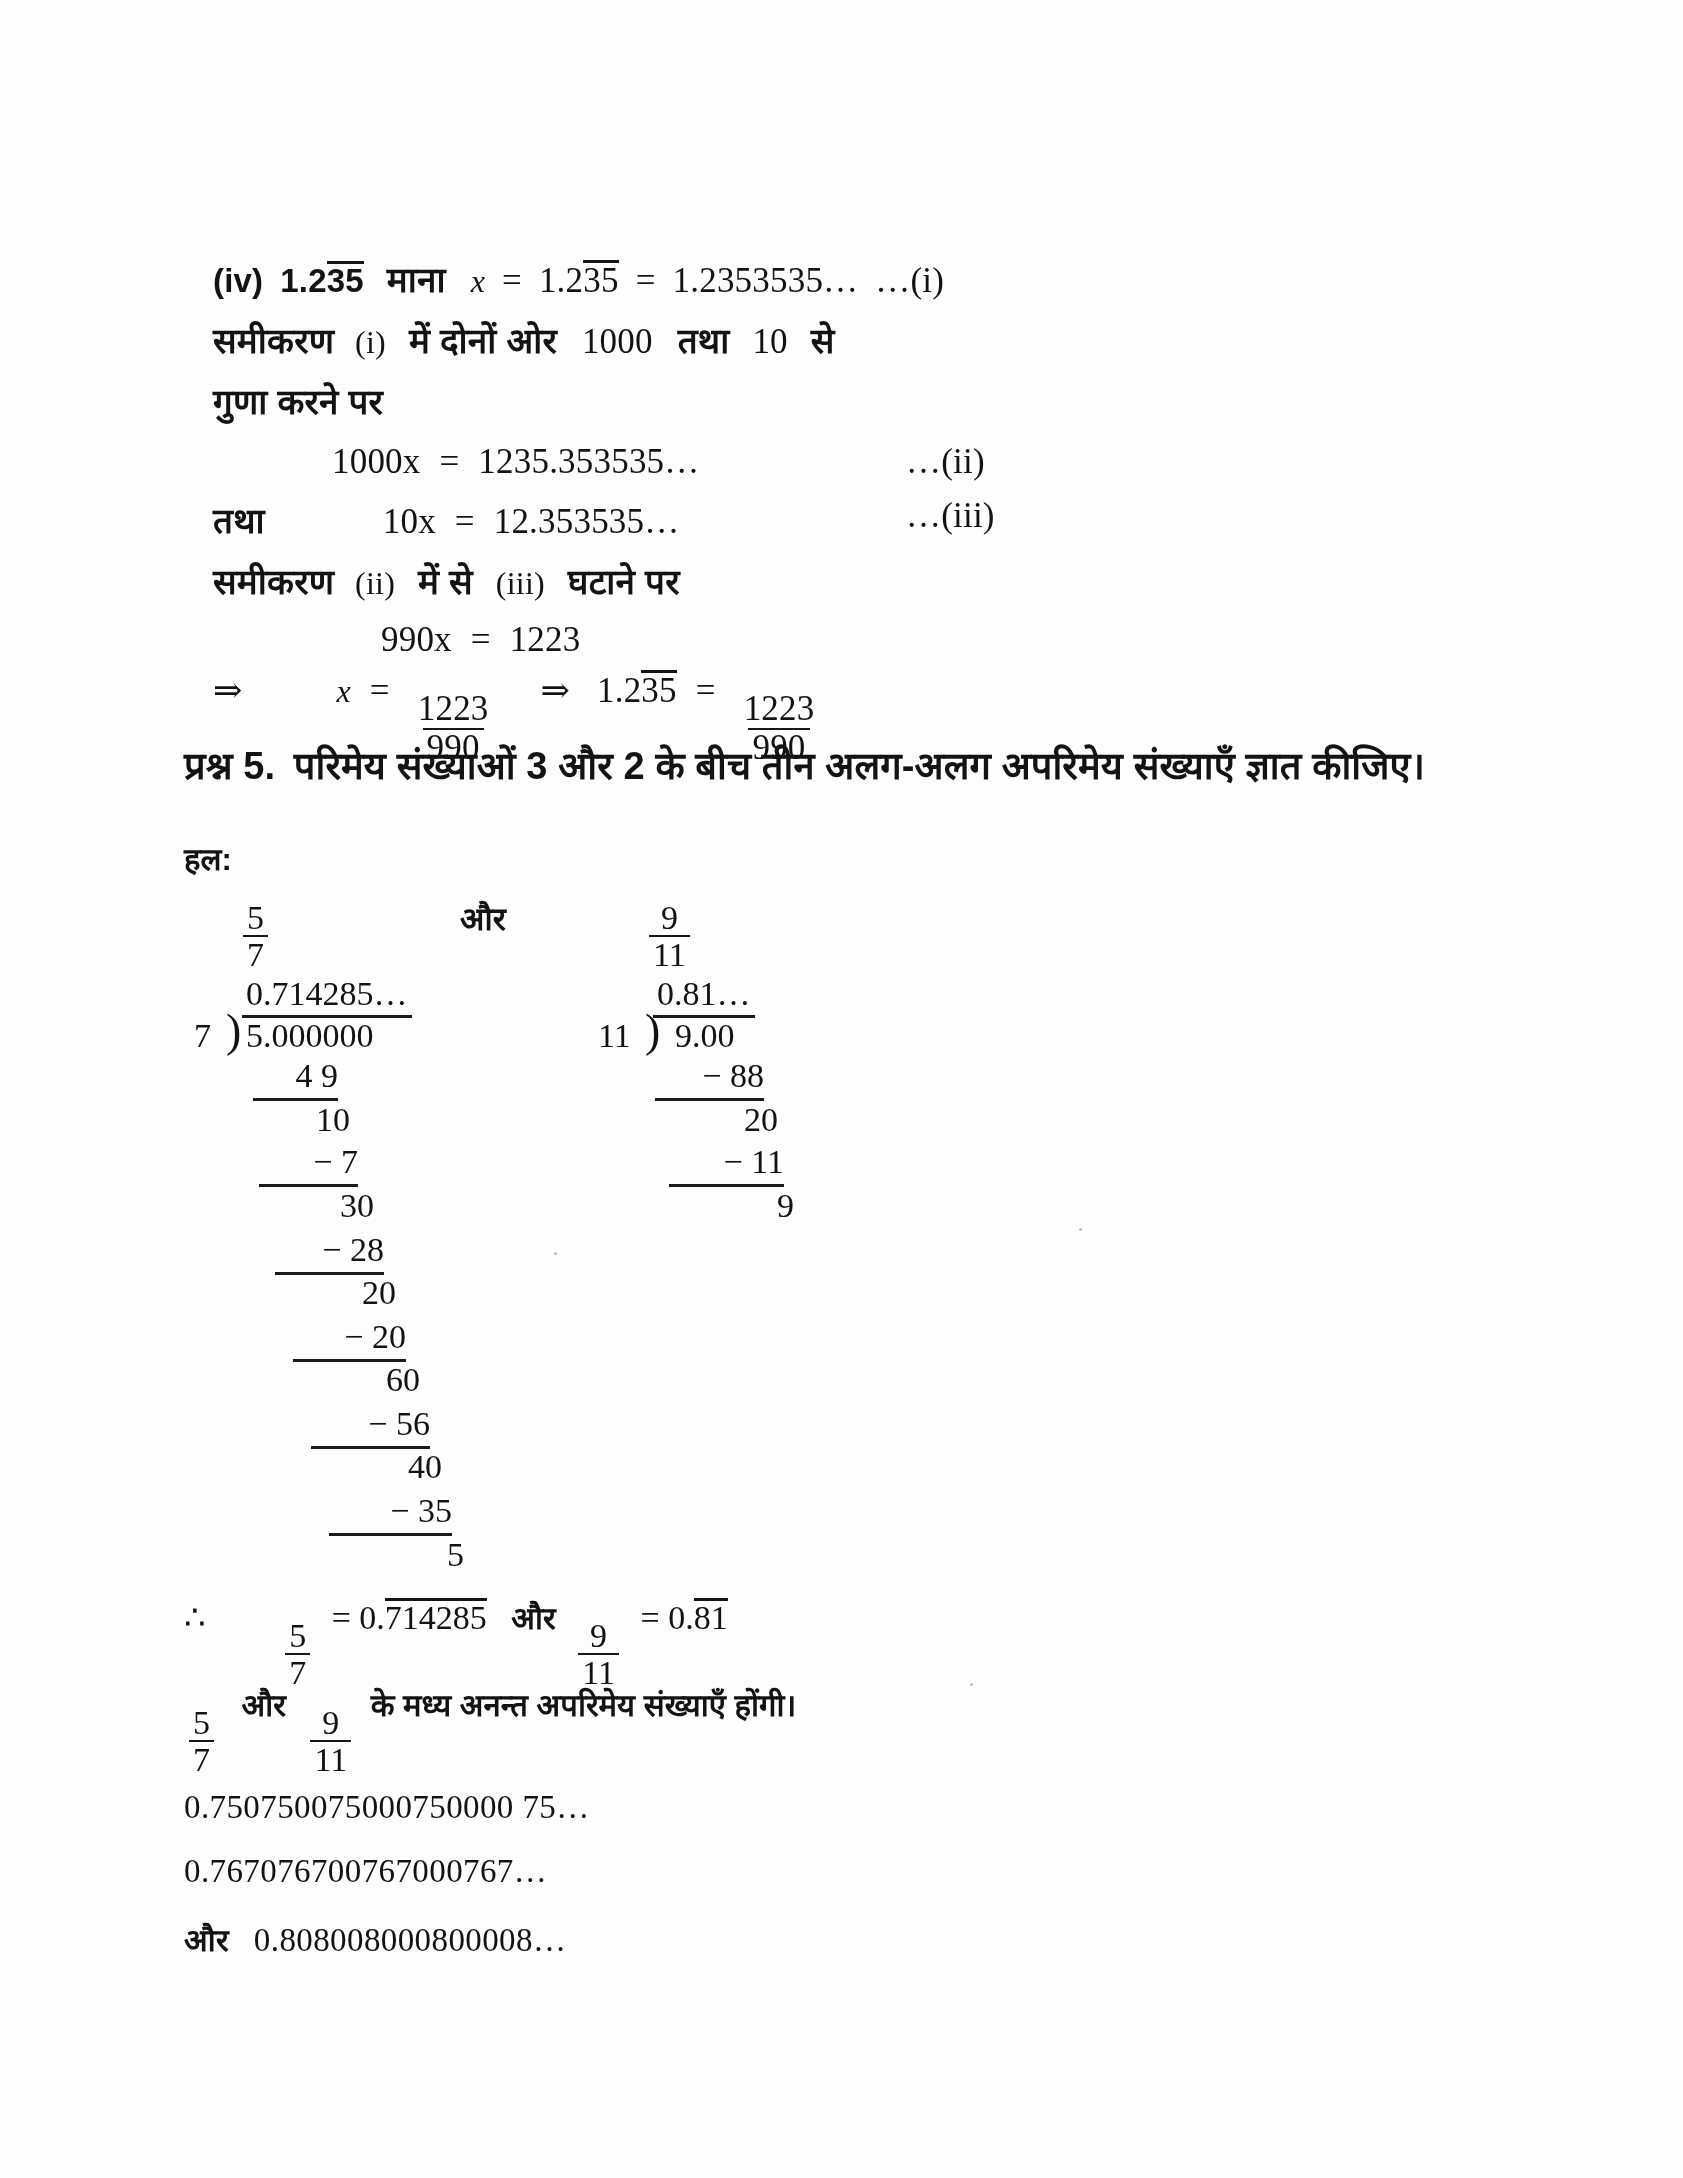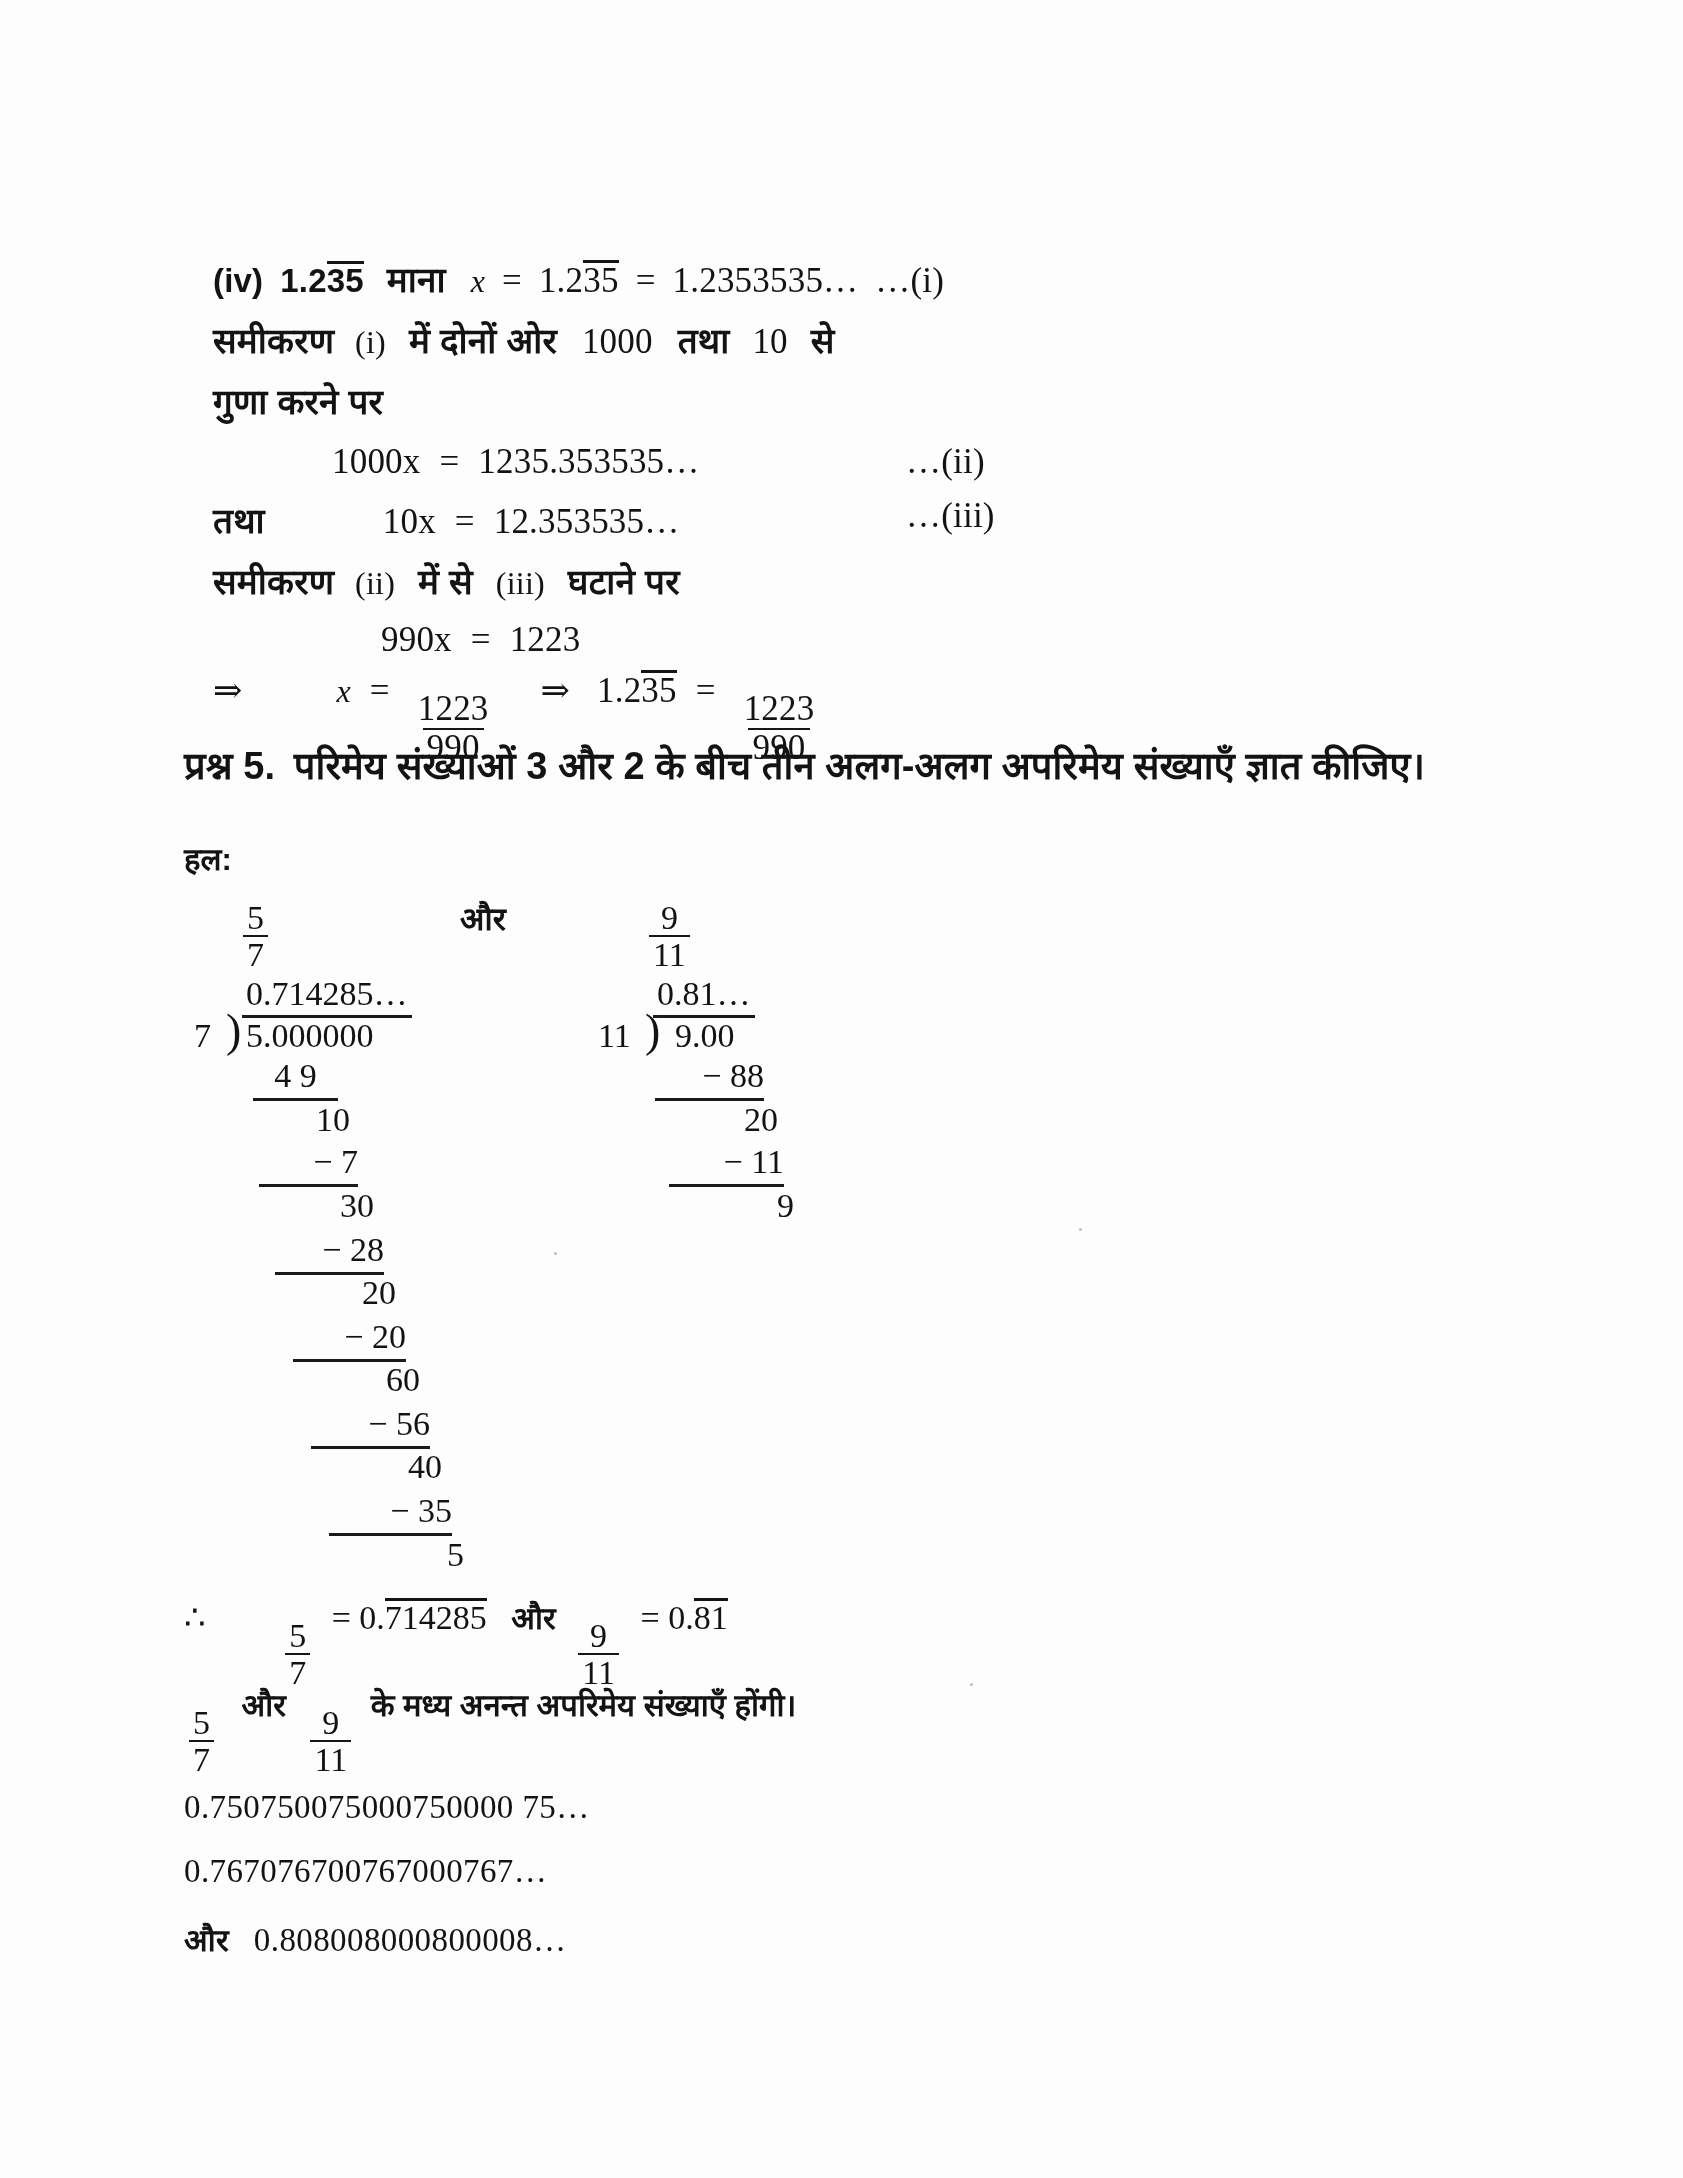--- a/index.html
+++ b/index.html
@@ -249,21 +249,21 @@
   <div class="divblock" style="left:0; top:0;">
 
     <div class="quot serif" style="left:242px; top:975px;">0.714285…</div>
 
     <div class="divisor serif" style="left:194px; top:1017px;">7</div>
 
     <div class="bracket serif" style="left:226px; top:1008px;">)</div>
 
     <div class="dividend serif" style="left:246px; top:1017px;">5.000000</div>
 
-    <div class="step serif ruled" style="left:253px; top:1057px; width:85px;text-align:center;">4 9</div>
+    <div class="step serif ruled" style="left:253px; top:1057px; width:85px;">4 9</div>
     <div class="step serif" style="left:259px; top:1101px; width:91px;">10</div>
     <div class="step serif ruled" style="left:259px; top:1143px; width:99px;">− 7</div>
     <div class="step serif" style="left:275px; top:1187px; width:99px;">30</div>
     <div class="step serif ruled" style="left:275px; top:1231px; width:109px;">− 28</div>
     <div class="step serif" style="left:293px; top:1274px; width:103px;">20</div>
     <div class="step serif ruled" style="left:293px; top:1318px; width:113px;">− 20</div>
     <div class="step serif" style="left:311px; top:1361px; width:109px;">60</div>
     <div class="step serif ruled" style="left:311px; top:1405px; width:119px;">− 56</div>
     <div class="step serif" style="left:329px; top:1448px; width:113px;">40</div>
     <div class="step serif ruled" style="left:329px; top:1492px; width:123px;">− 35</div>

